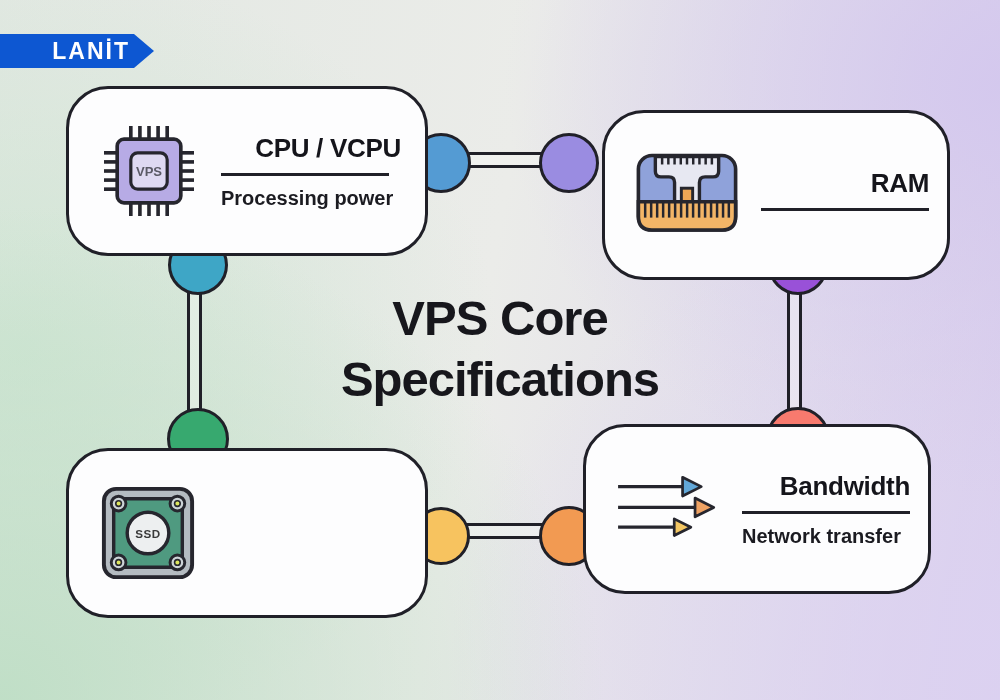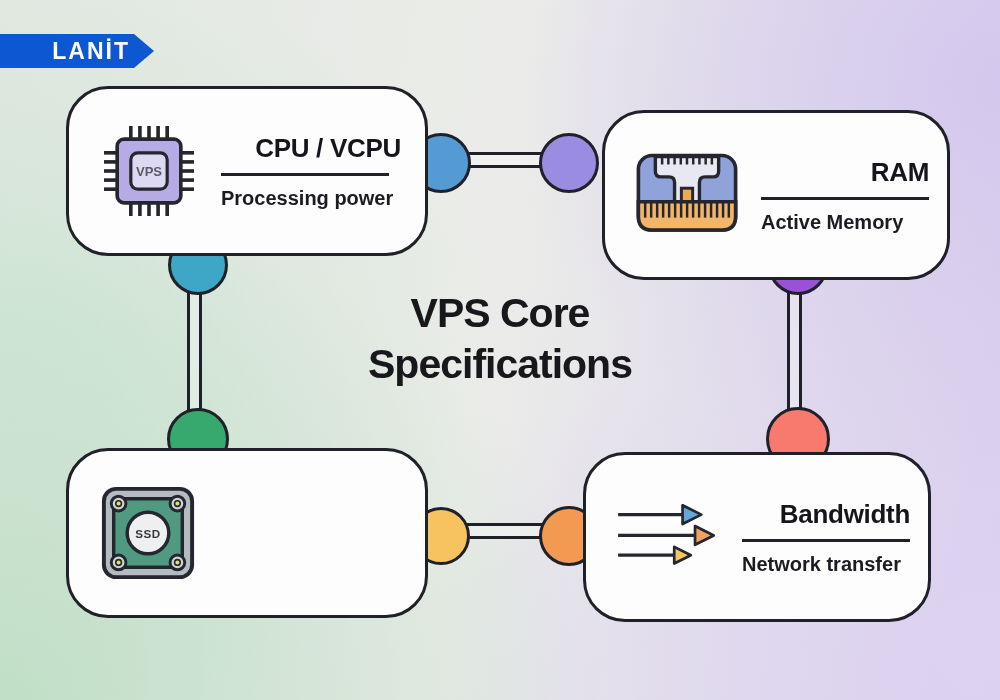--- a/index.html
+++ b/index.html
@@ -61,21 +61,21 @@
     position: absolute; z-index: 3;
     background: #fdfdfe;
     border: 3px solid #202028;
     border-radius: 42px;
     display: flex; align-items: center;
     padding: 0 24px 0 30px; gap: 22px;
   }
   #card-cpu       { left: 66px;  top: 86px;  width: 362px; height: 170px; }
   #card-ram       { left: 602px; top: 86px;  width: 348px; height: 170px; margin-top: 24px; }
   #card-storage   { left: 66px;  top: 448px; width: 362px; height: 170px; }
-  #card-bandwidth { left: 583px; top: 452px; width: 348px; height: 170px; }
+  #card-bandwidth { left: 583px; top: 424px; width: 348px; height: 170px; }
 
   .card-icon { flex: 0 0 auto; display: block; }
   .card-text { flex: 1 1 auto; }
   .card-title {
     font-size: 26px; font-weight: bold; color: #15151b; letter-spacing: -0.3px;
     white-space: nowrap;
     text-align: right;
   }
   .card-divider {
     width: 168px; height: 0;
@@ -84,21 +84,21 @@
   }
   .card-subtitle {
     font-size: 20px; font-weight: bold; color: #1b1b21; white-space: nowrap;
   }
 
   
   .heading {
     position: absolute; z-index: 2;
     left: 0; right: 0; top: 288px;
     text-align: center;
-    font-size: 41px; font-weight: bold; color: #17171c;
+    font-size: 49px; font-weight: bold; color: #17171c;
     line-height: 1.24; letter-spacing: -1px;
   }
 </style>
 </head>
 <body>
 
 <div class="stage">
 
   <div class="logo" style="background-color: rgb(13, 87, 210);">
     <span>LANİT</span>
@@ -189,21 +189,20 @@
           <line x1="62" y1="44" x2="62" y2="58"></line>
           <line x1="67.3" y1="44" x2="67.3" y2="58"></line>
           <line x1="72.6" y1="44" x2="72.6" y2="58"></line>
           <line x1="77.9" y1="44" x2="77.9" y2="58"></line>
           <line x1="83" y1="44" x2="83" y2="58"></line>
       </g>
     </svg>
     <div class="card-text">
       <div class="card-title">RAM</div>
       <div class="card-divider"></div>
-      <div class="card-subtitle">Active Memory</div>
     </div>
   </div>
 
   <div class="card" id="card-storage">
     <svg class="card-icon" width="98" height="98" viewBox="0 0 80 80">
       <rect x="4" y="4" width="72" height="72" rx="10" fill="#b4bbc1" stroke="#26262e" stroke-width="3.2"></rect>
       <rect x="12" y="12" width="56" height="56" rx="6" fill="#4f9a80" stroke="#26262e" stroke-width="2.8"></rect>
       <g>
         <circle cx="16" cy="16" r="6" fill="#ccd3d7" stroke="#26262e" stroke-width="2.4"></circle>
         <circle cx="64" cy="16" r="6" fill="#ccd3d7" stroke="#26262e" stroke-width="2.4"></circle>

